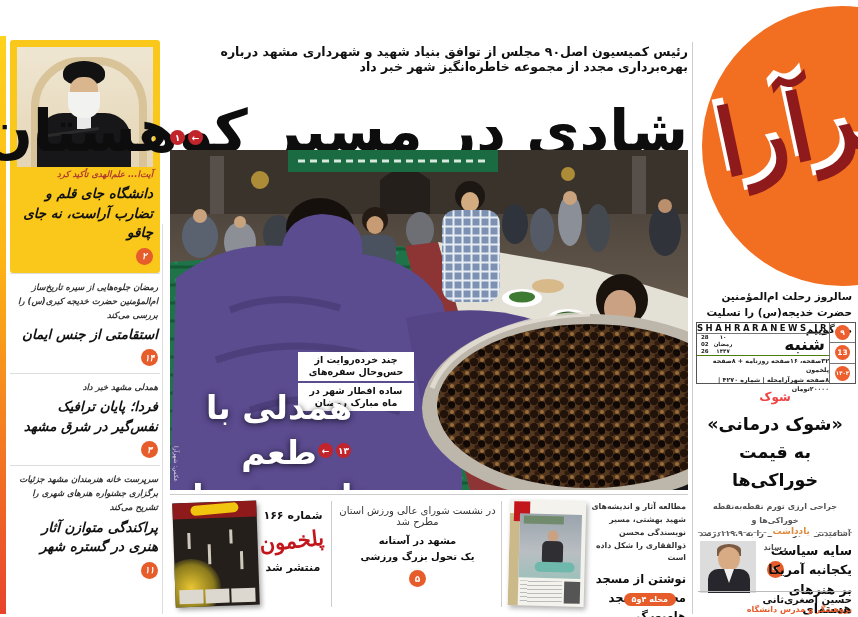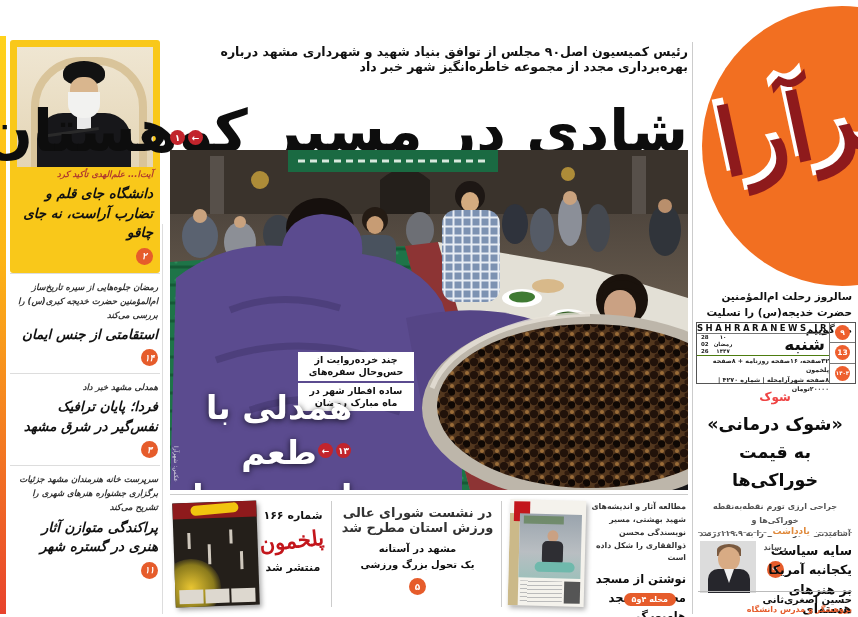--- a/index.html
+++ b/index.html
@@ -70,21 +70,21 @@
      background:radial-gradient(circle,#e8c532 0%,#8a7a1c 55%,transparent 75%);}
   .mag-doodle{position:absolute;background:#cfc8bd;}
   .mag-strip{position:absolute;bottom:3px;left:4px;right:4px;height:14px;display:flex;gap:2px;}
   .mag-strip div{flex:1;background:#ddd8cf;}
   .mag-text{position:absolute;right:6px;top:14px;width:62px;text-align:center;}
   .mag-number{font-size:11px;font-weight:bold;color:#111;}
   .mag-logo{font-size:21px;font-weight:bold;color:#c3161c;transform:rotate(-6deg);margin:6px 0 8px;
      font-family:"DejaVu Serif","Liberation Serif",serif;}
   .mag-status{font-size:11px;font-weight:bold;color:#111;}
 
-  .sport-kicker{font-size:13px;font-weight:bold;color:#333;margin-top:10px;}
+  .sport-kicker{font-size:10px;font-weight:normal;color:#333;margin-top:10px;}
   .sport-title{font-size:10px;font-weight:bold;color:#0d0d0d;line-height:1.6;margin-top:6px;}
 
   .mah-cover{position:absolute;left:4px;top:5px;width:76px;height:106px;background:#f4f2ec;
      transform:rotate(1.5deg);box-shadow:2px 3px 5px rgba(0,0,0,.3);overflow:hidden;}
   .mah-logo{position:absolute;top:2px;left:4px;width:16px;height:20px;background:#c3161c;}
   .mah-photo{position:absolute;top:14px;left:10px;right:4px;height:64px;background:linear-gradient(180deg,#9aa4ad 0%,#b9bec2 60%,#9fc0bb 100%);}
   .mah-man-head{position:absolute;top:30px;left:38px;width:11px;height:12px;border-radius:50%;background:#caa183;}
   .mah-man-body{position:absolute;top:41px;left:33px;width:21px;height:24px;border-radius:5px;background:#2e2e33;}
   .mah-bench{position:absolute;top:62px;left:26px;width:40px;height:10px;border-radius:5px;background:#6fb9ac;}
   .mah-side{position:absolute;top:14px;left:0;width:10px;height:92px;background:#cbb989;}

